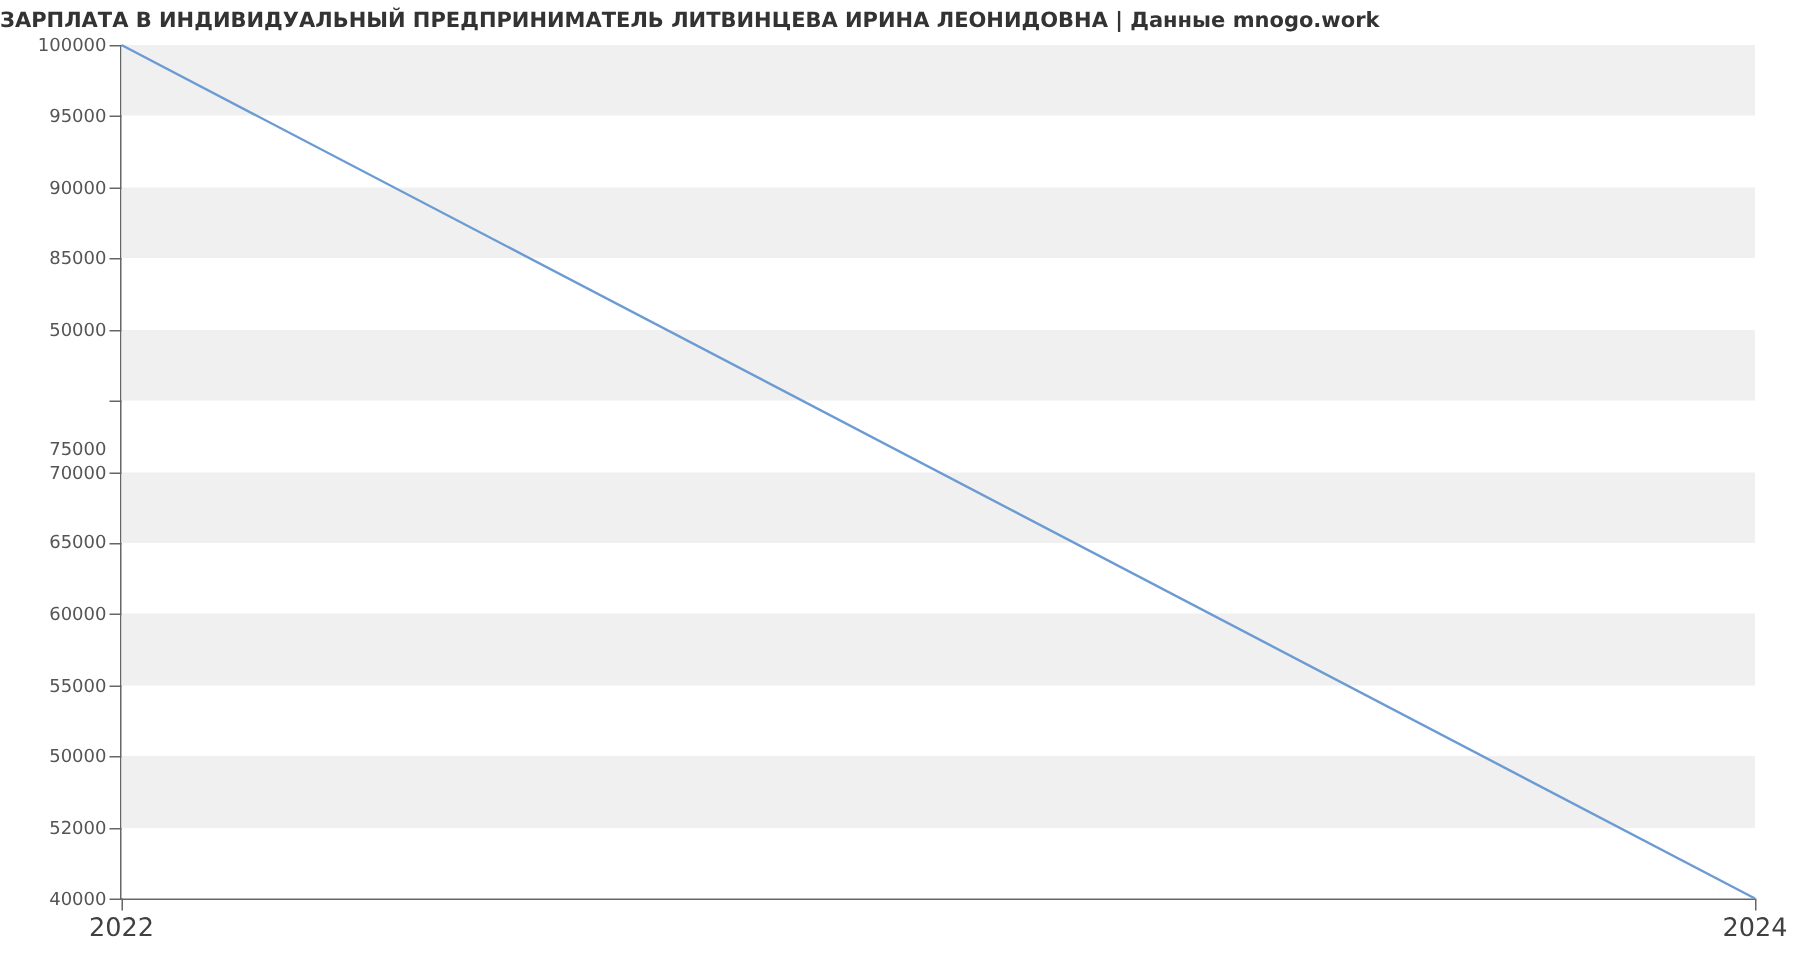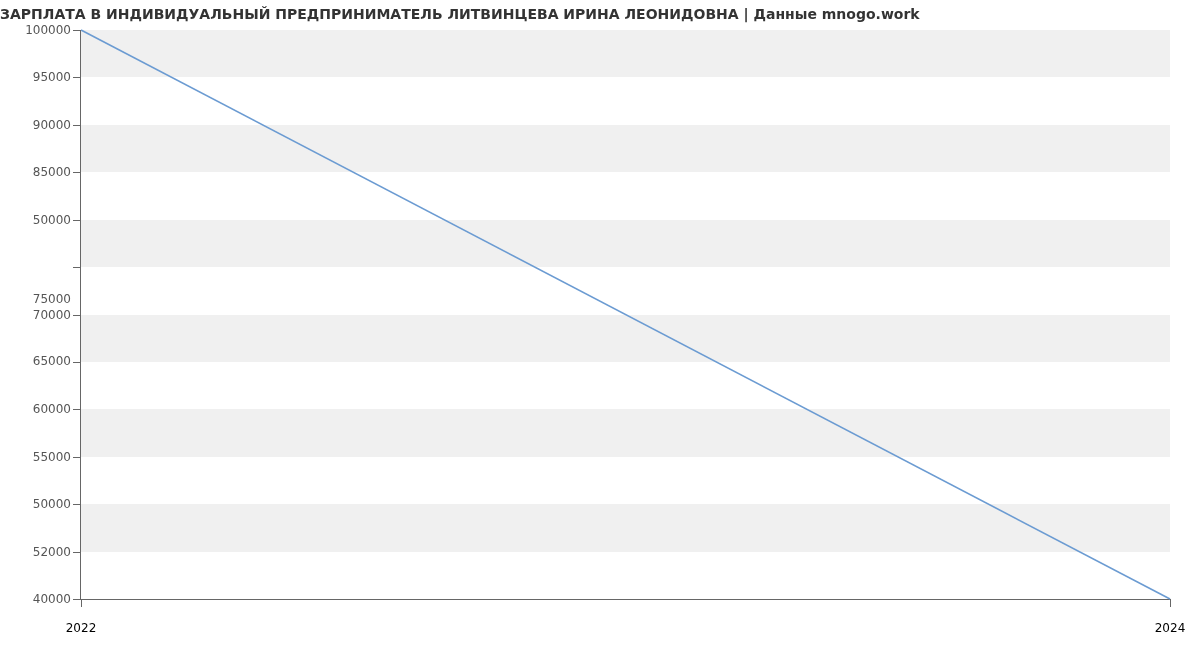--- a/index.html
+++ b/index.html
@@ -62,24 +62,24 @@
   .xtick {
     position: absolute;
     bottom: -8px;
     width: 1px;
     height: 8px;
     background: #666;
   }
   .xtick-label {
     position: absolute;
     top: 100%;
-    margin-top: 22px;
+    margin-top: 10px;
     transform: translateX(-50%);
-    font-size: 12px;
-    color: #000000;
+    font-size: 17px;
+    color: #404040;
   }
   svg.line-layer {
     position: absolute;
     left: 0;
     top: 0;
     width: 100%;
     height: 100%;
     overflow: visible;
   }
 </style>

